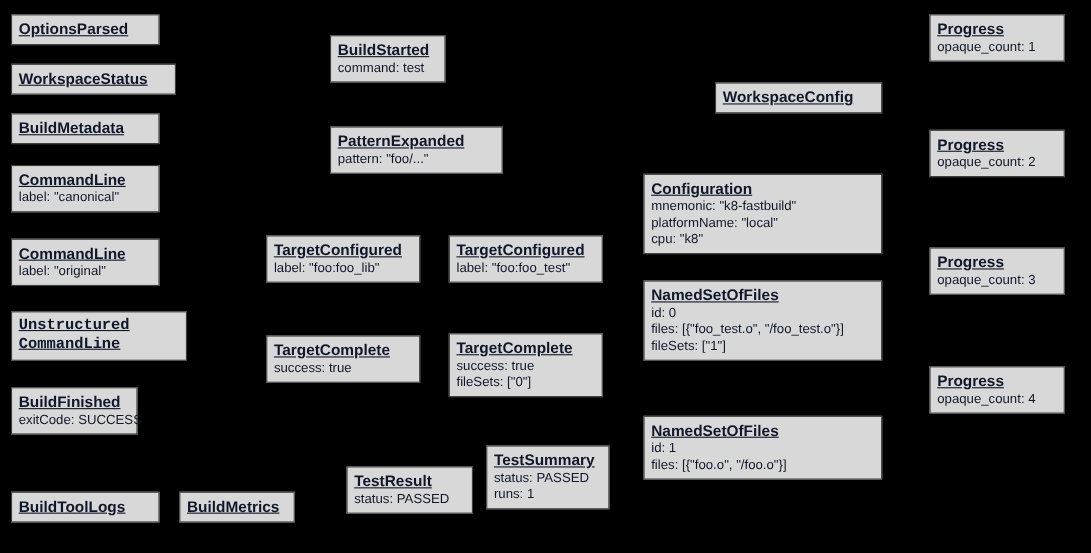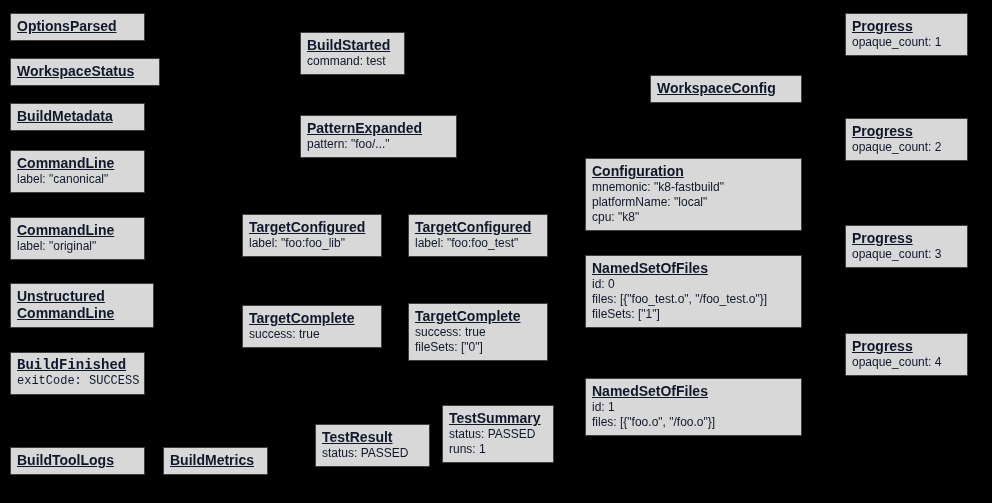--- a/index.html
+++ b/index.html
@@ -50,25 +50,25 @@
       <div class="node-title">BuildMetadata</div>
     </div>
     <div class="node" style="left: 10px; top: 150px; width: 135px;">
       <div class="node-title">CommandLine</div>
       <div class="node-line">label: "canonical"</div>
     </div>
     <div class="node" style="left: 10px; top: 217px; width: 135px;">
       <div class="node-title">CommandLine</div>
       <div class="node-line">label: "original"</div>
     </div>
-    <div class="node" style="left: 10px; top: 283px; width: 144px;">
+    <div class="node" style="left: 10px; top: 283px; width: 160px; font-family: Liberation Mono, monospace;">
       <div class="node-title">Unstructured</div>
       <div class="node-title">CommandLine</div>
     </div>
-    <div class="node" style="left: 10px; top: 352px; width: 135px; font-family: Liberation Mono, monospace;">
+    <div class="node" style="left: 10px; top: 352px; width: 115px;">
       <div class="node-title">BuildFinished</div>
       <div class="node-line">exitCode: SUCCESS</div>
     </div>
     <div class="node" style="left: 10px; top: 447px; width: 135px;">
       <div class="node-title">BuildToolLogs</div>
     </div>
     <div class="node" style="left: 163px; top: 447px; width: 105px;">
       <div class="node-title">BuildMetrics</div>
     </div>
     <div class="node" style="left: 300px; top: 13px; width: 105px; margin-top: 19px;">

